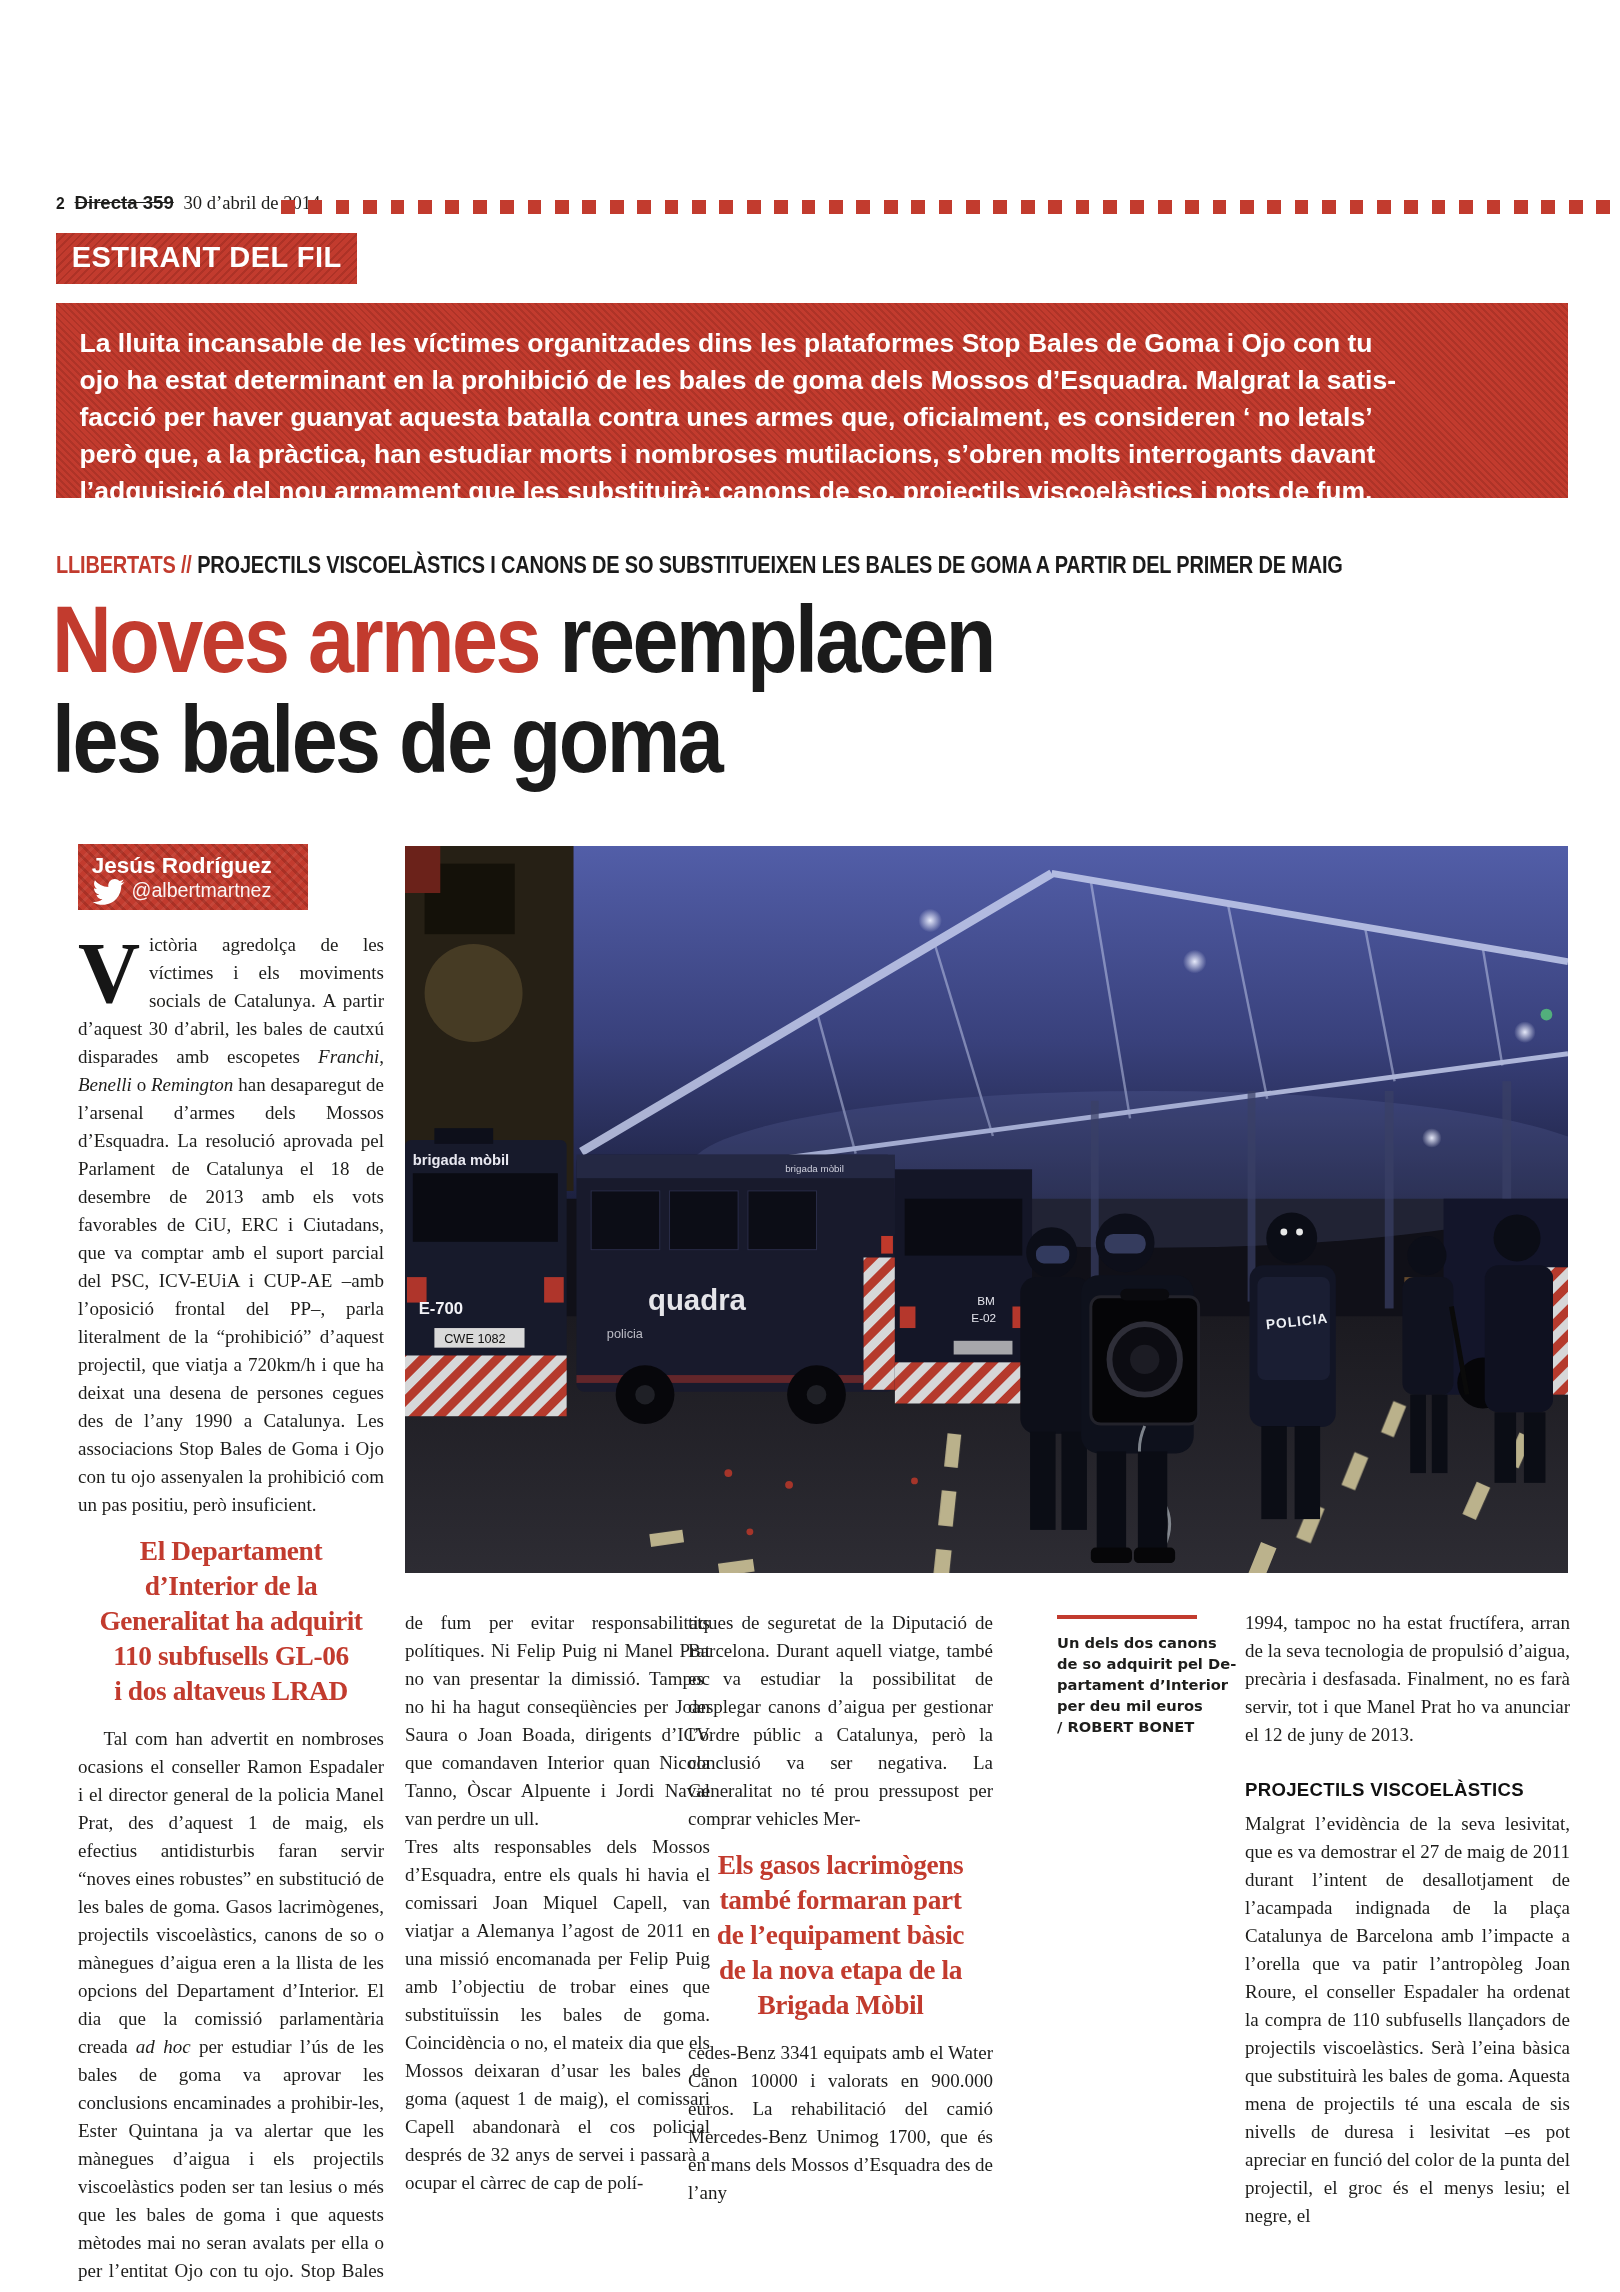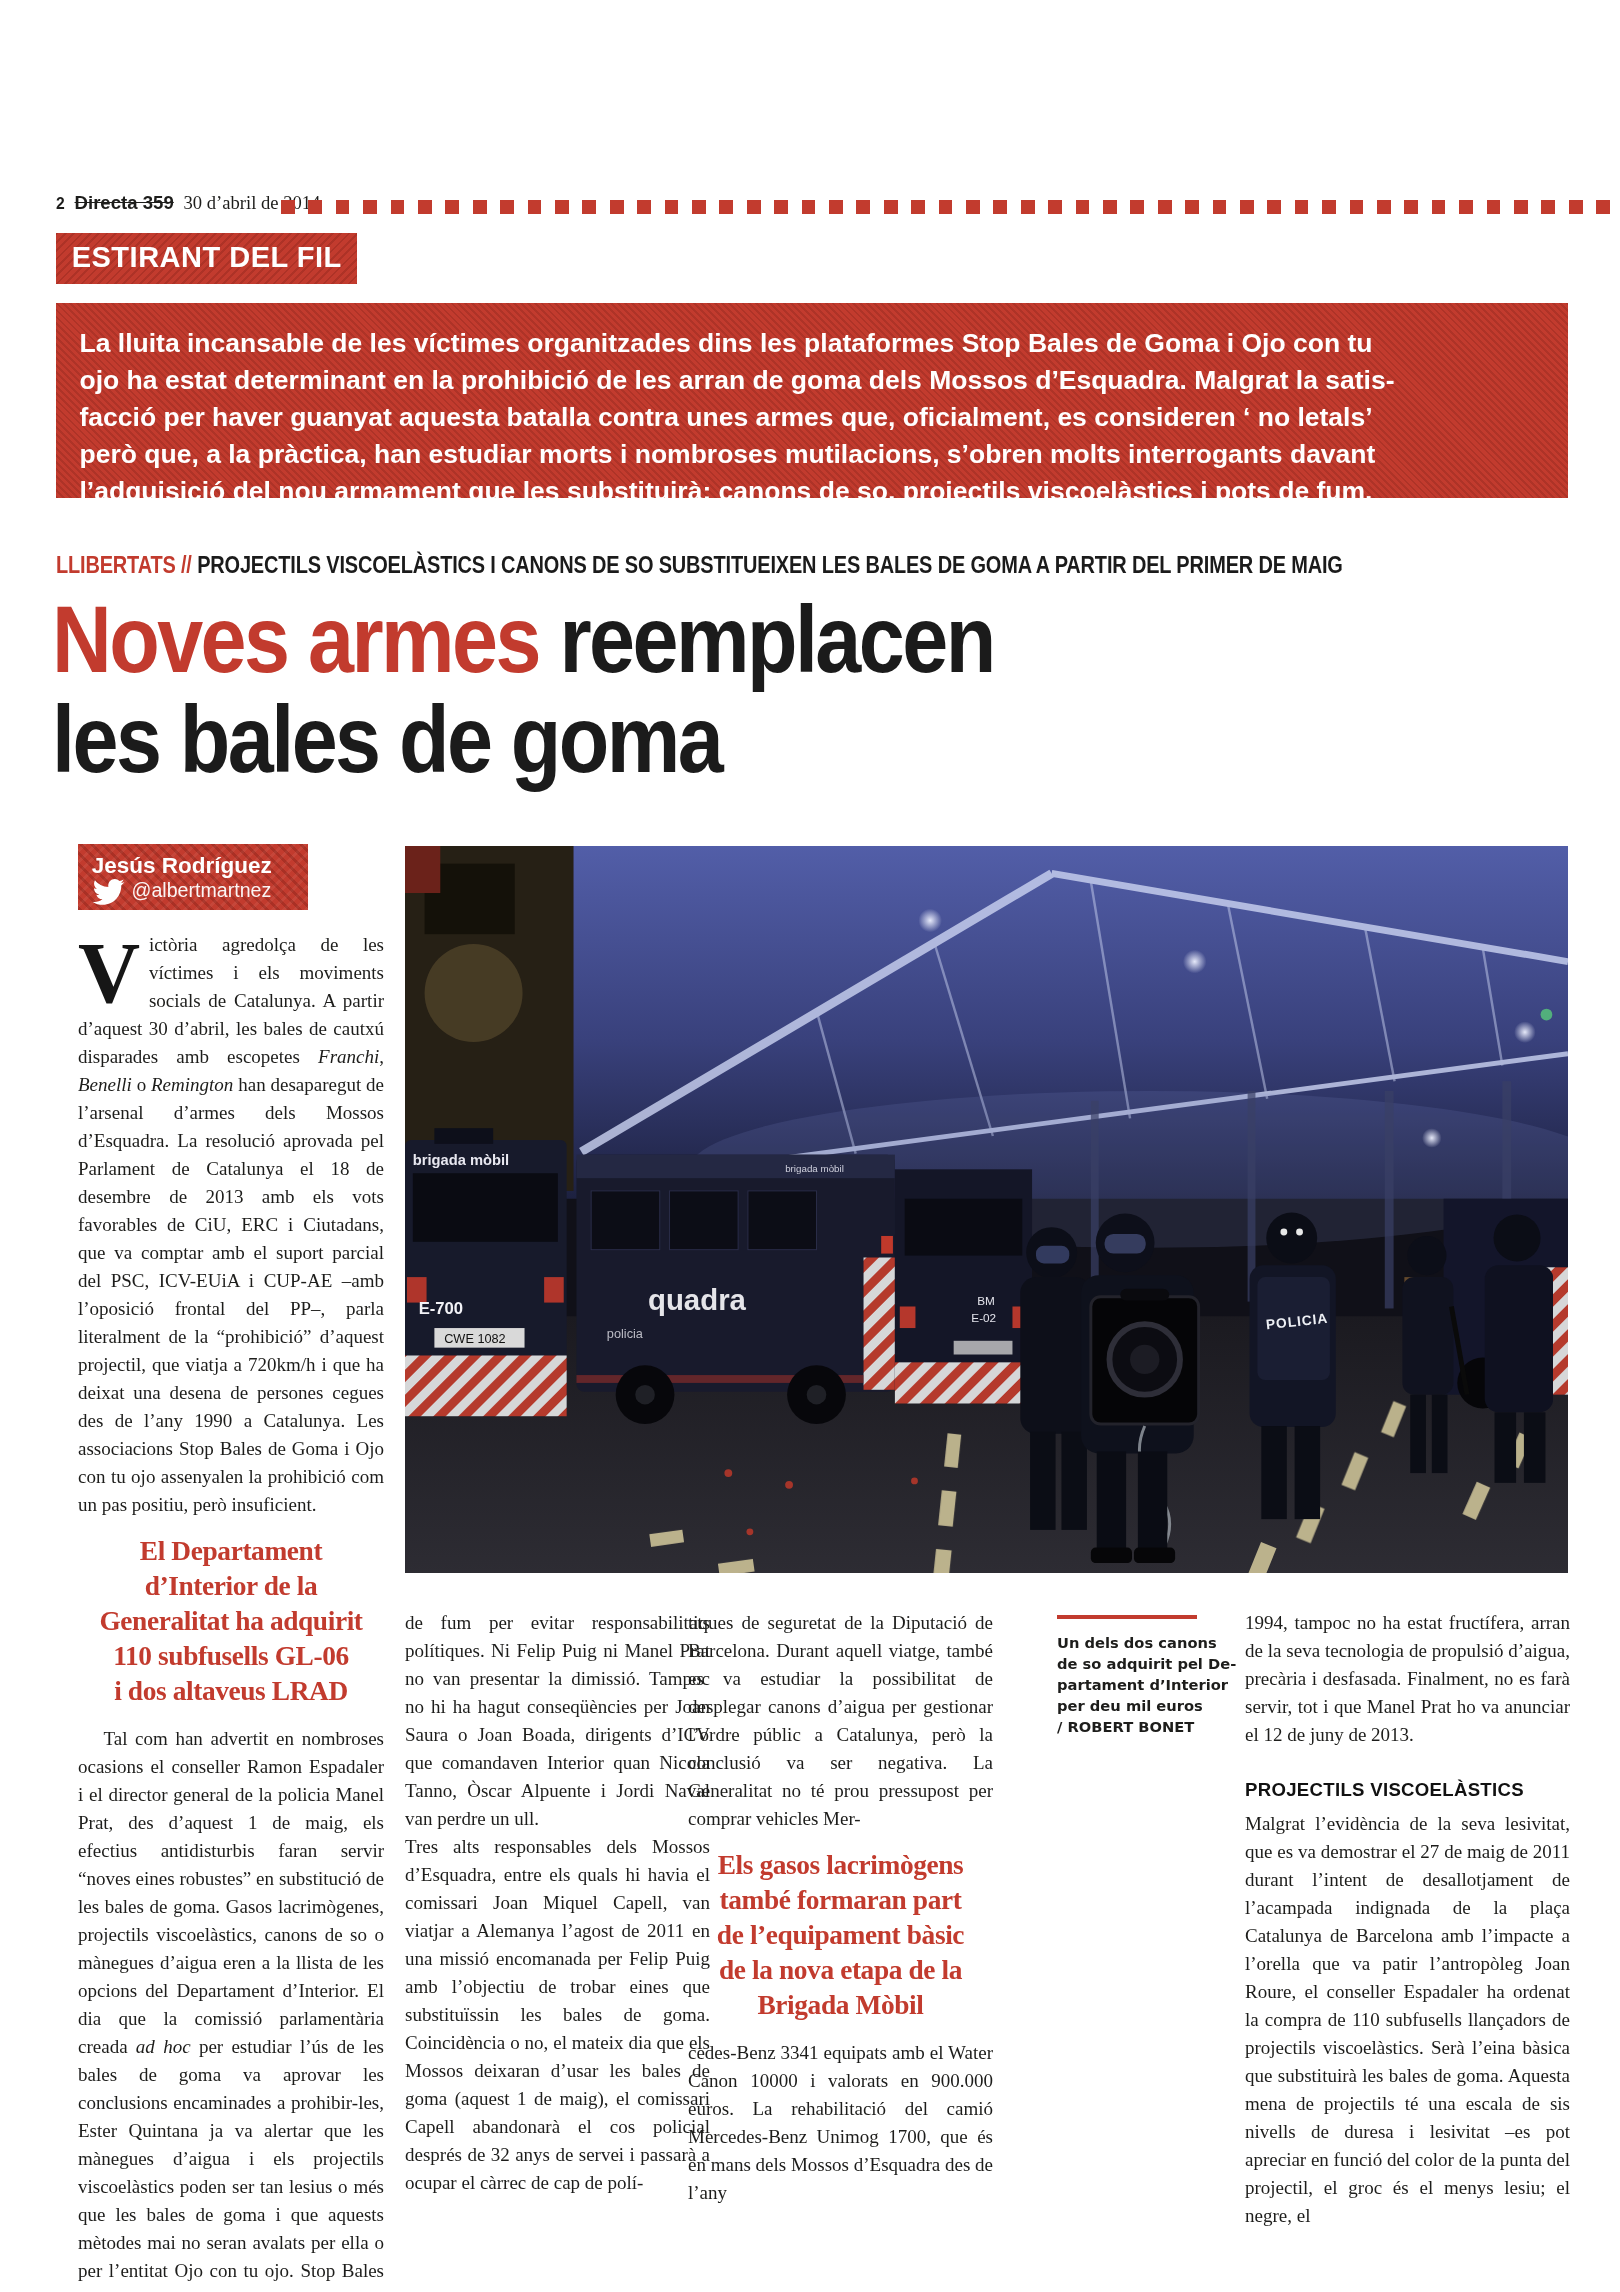--- a/index.html
+++ b/index.html
@@ -58,21 +58,21 @@
     <span class="pnum">2</span>
     <span class="mast">Directa 359</span>
     <span class="pdate">30 d’abril de 2014</span>
   </div>
   <div class="abs dotline" style="left:281px;top:200px;width:1339px;height:13.7px"></div>
 
   <div class="abs banner sans" style="left:56px;top:233px">ESTIRANT DEL FIL</div>
 
   <div class="abs standfirst sans" style="left:56px;top:303px;width:1512px;height:195px">
     <div>La lluita incansable de les víctimes organitzades dins les plataformes Stop Bales de Goma i Ojo con tu</div>
-    <div>ojo ha estat determinant en la prohibició de les arran de goma dels Mossos d’Esquadra. Malgrat la satis-</div>
+    <div>ojo ha estat determinant en la prohibició de les bales de goma dels Mossos d’Esquadra. Malgrat la satis-</div>
     <div>facció per haver guanyat aquesta batalla contra unes armes que, oficialment, es consideren ‘ no letals’</div>
     <div>però que, a la pràctica, han estudiar morts i nombroses mutilacions, s’obren molts interrogants davant</div>
     <div>l’adquisició del nou armament que les substituirà: canons de so, projectils viscoelàstics i pots de fum.</div>
   </div>
 
   <div class="abs kicker sans" style="left:56px;top:552px">
     <span class="red">LLIBERTATS //</span><span> PROJECTILS VISCOELÀSTICS I CANONS DE SO SUBSTITUEIXEN LES BALES DE GOMA A PARTIR DEL PRIMER DE MAIG</span>
   </div>
 
   <h1 class="abs headline sans" style="left:52px;top:590px">

